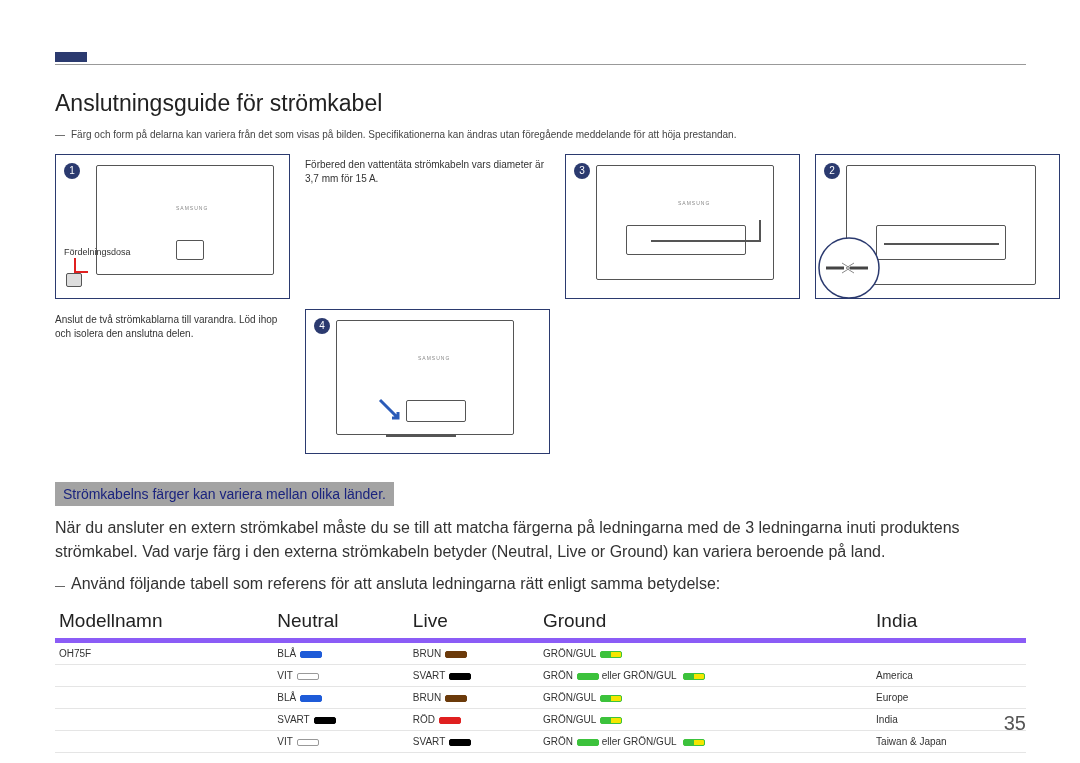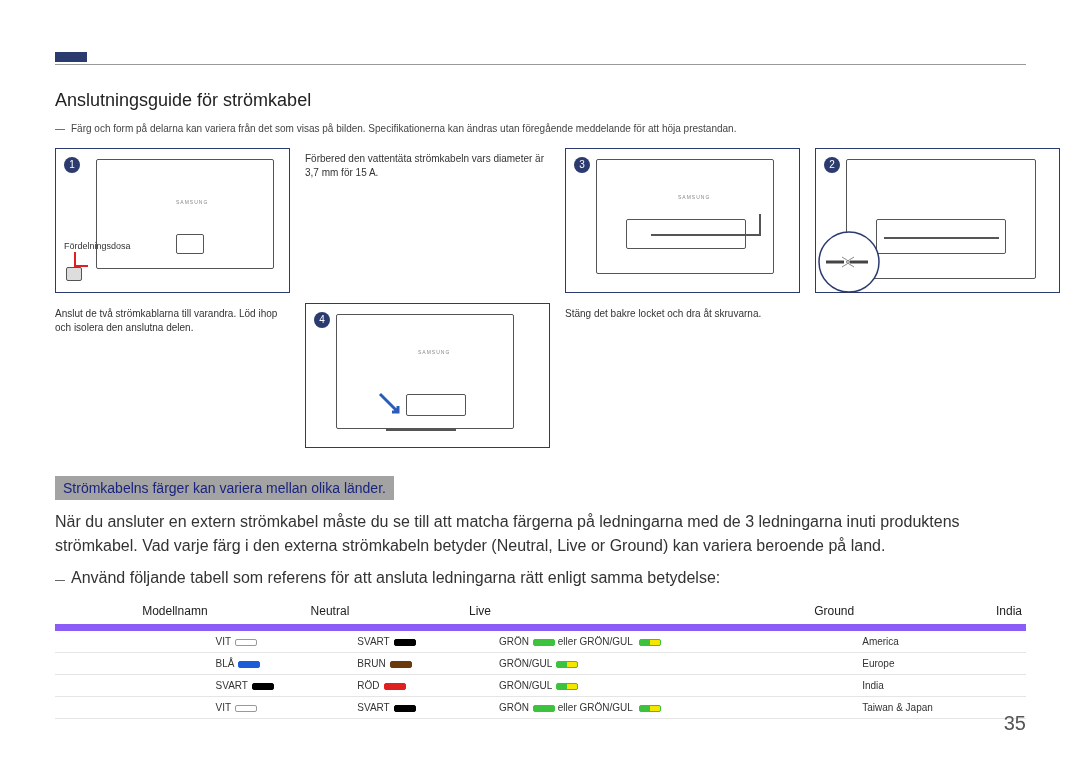--- a/index.html
+++ b/index.html
@@ -27,21 +27,21 @@
     height: 1px;
     background: #999;
   }
   .content {
     position: absolute;
     top: 90px;
     left: 55px;
     right: 54px;
   }
   .page-title {
-    font-size: 18px;
+    font-size: 23px;
     font-weight: normal;
     color: #222;
     margin-bottom: 12px;
   }
   .note {
     font-size: 10px;
     color: #444;
     margin-bottom: 14px;
   }
   .note-icon::before { content: "―"; margin-right: 6px; font-size: 10px; }
@@ -85,26 +85,26 @@
     padding: 4px 8px;
     margin-bottom: 10px;
   }
   .body-text { font-size: 16px; color: #333; line-height: 1.5; margin-bottom: 8px; }
   table {
     width: 100%;
     border-collapse: collapse;
     font-size: 10px;
   }
   th {
-    text-align: right;
+    text-align: left;
     font-weight: normal;
-    font-size: 12px;
+    font-size: 19px;
     color: #222;
     padding: 6px 4px;
-    border-bottom: 7px solid #8b5cf6;
+    border-bottom: 5px solid #8b5cf6;
   }
   td {
     padding: 5px 4px;
     border-bottom: 1px solid #e5e5e5;
     color: #333;
     vertical-align: middle;
   }
   .chip {
     display: inline-block;
     width: 22px; height: 7px;
@@ -186,39 +186,45 @@
     <div class="step-illus">
       <div class="step-num">4</div>
       <div class="panel-rect" style="left:30px;top:10px;width:178px;height:115px;"></div>
       <div class="panel-rect" style="left:100px;top:90px;width:60px;height:22px;"></div>
       <div class="samsung-brand" style="left:112px;top:45px;">SAMSUNG</div>
       <div class="mini-line" style="left:80px;top:125px;width:70px;height:2px;"></div>
       <svg style="position:absolute;left:72px;top:88px;width:26px;height:26px;" viewBox="0 0 26 26">
           <path d="M2 2 L20 20 M14 20 h6 v-6" stroke="#2b5bb8" stroke-width="3" fill="none"></path>
         </svg>
     </div>
-    <div class="step-text">Stäng det bakre locket och dra åt skruvarna.</div>
   </div>
 
   <div class="caption-highlight">Strömkabelns färger kan variera mellan olika länder.</div>
   <p class="body-text">När du ansluter en extern strömkabel måste du se till att matcha färgerna på ledningarna med de 3 ledningarna inuti produktens strömkabel. Vad varje färg i den externa strömkabeln betyder (Neutral, Live or Ground) kan variera beroende på land.</p>
   <p class="body-text note-icon">Använd följande tabell som referens för att ansluta ledningarna rätt enligt samma betydelse:</p>
 
   <table>
     <thead>
       <tr>
         <th>Modellnamn</th>
         <th>Neutral</th>
         <th>Live</th>
         <th>Ground</th>
         <th>India</th>
       </tr>
     </thead>
     <tbody id="tbody">
         <tr>
+          <td><span>OH75F</span></td>
+          <td><span>BLÅ</span><span class="chip blue"></span></td>
+          <td><span>BRUN</span><span class="chip brown"></span></td>
+          <td><span>GRÖN/GUL</span><span class="chip greenyellow"></span></td>
+          <td><span></span></td>
+        </tr>
+        <tr>
           <td><span></span></td>
           <td><span>VIT</span><span class="chip white"></span></td>
           <td><span>SVART</span><span class="chip black"></span></td>
           <td><span>GRÖN</span><span class="chip green"></span><span> eller GRÖN/GUL </span><span class="chip greenyellow"></span></td>
           <td><span>America</span></td>
         </tr>
         <tr>
           <td><span></span></td>
           <td><span>BLÅ</span><span class="chip blue"></span></td>
           <td><span>BRUN</span><span class="chip brown"></span></td>

